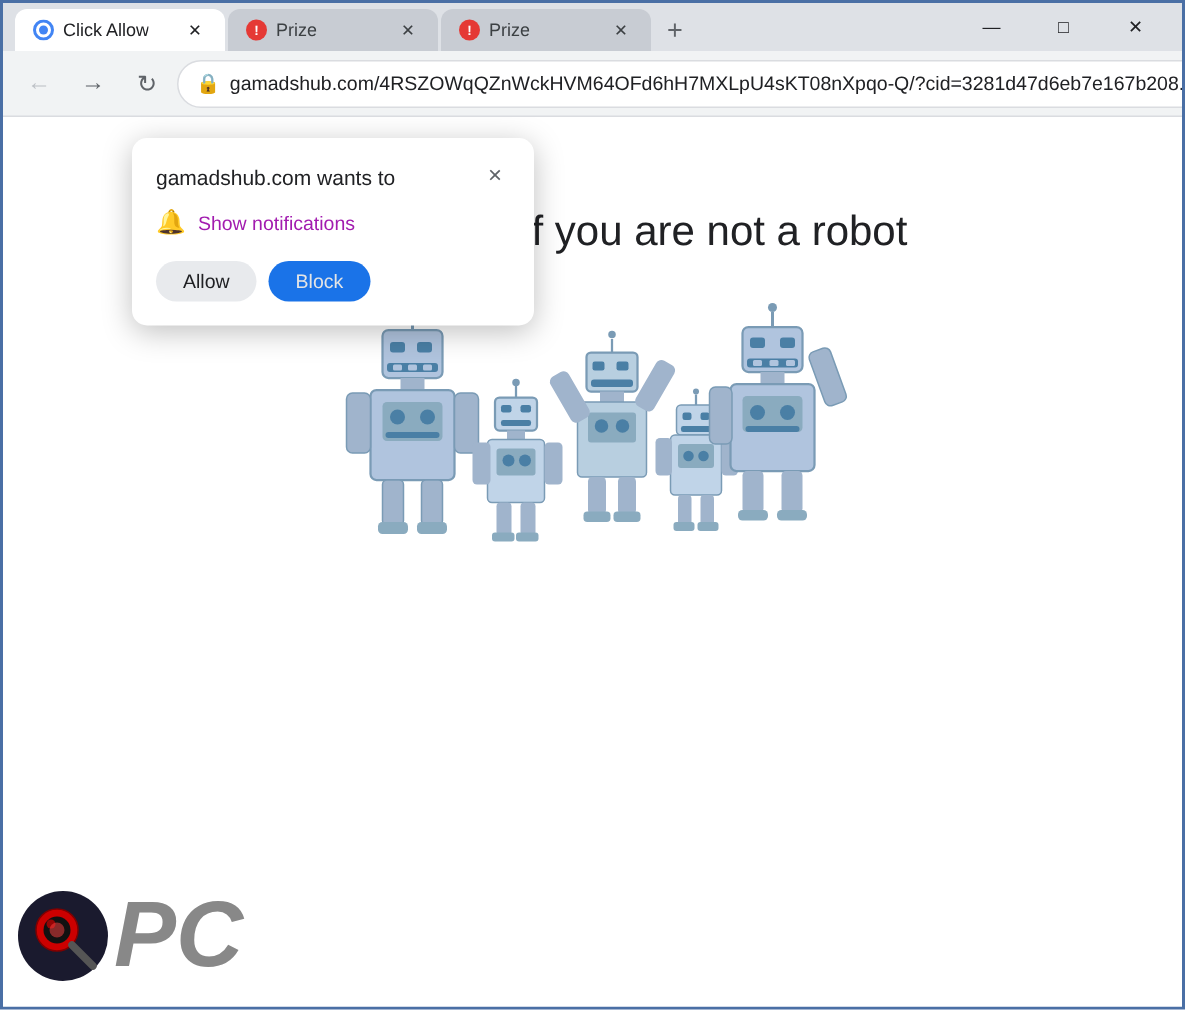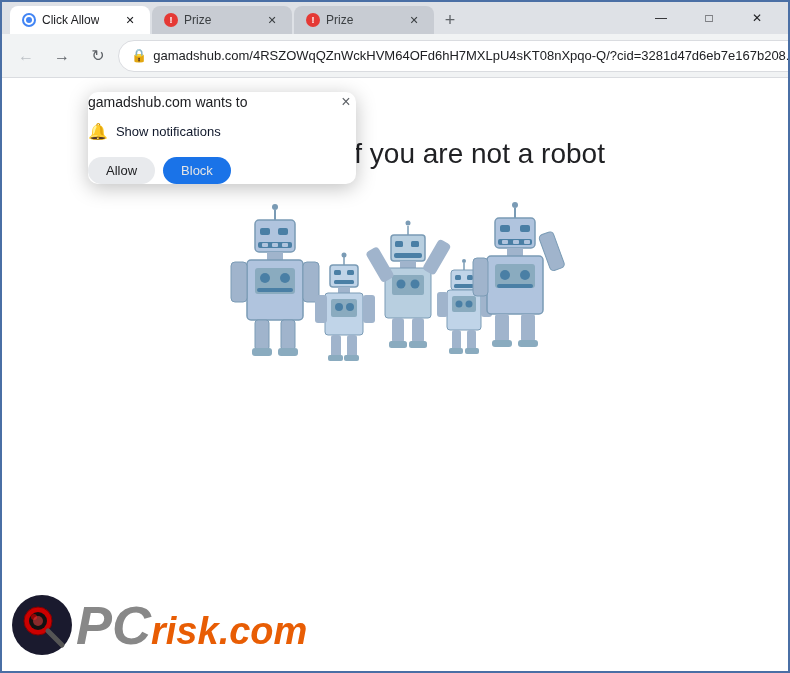--- a/index.html
+++ b/index.html
@@ -155,20 +155,21 @@
 
     
     .notification-popup {
       position: absolute;
       top: 14px;
       left: 86px;
       width: 268px;
       background: #fff;
       border-radius: 10px;
       box-shadow: 0 4px 20px rgba(0,0,0,0.25);
+      padding: 16px;
       z-index: 100;
     }
     .popup-header {
       display: flex;
       align-items: center;
       justify-content: space-between;
       margin-bottom: 10px;
     }
     .popup-title {
       font-size: 14px;
@@ -190,21 +191,21 @@
       align-items: center;
       gap: 8px;
       margin-bottom: 16px;
     }
     .bell-icon {
       font-size: 16px;
       color: #5f6368;
     }
     .notification-text {
       font-size: 13px;
-      color: #0f172a;
+      color: #a21caf;
     }
     .popup-buttons {
       display: flex;
       gap: 8px;
     }
     .popup-btn {
       padding: 6px 18px;
       border-radius: 20px;
       border: none;
       font-size: 13px;
@@ -533,18 +534,17 @@
     <div class="pcrisk-icon">
       <svg width="52" height="52" viewBox="0 0 52 52">
         <circle cx="22" cy="22" r="14" fill="#cc0000" stroke="#800000" stroke-width="1"></circle>
         <circle cx="22" cy="22" r="9" fill="#111" stroke="none"></circle>
         <circle cx="18" cy="18" r="3" fill="#cc0000" opacity="0.7"></circle>
         <line x1="32" y1="32" x2="46" y2="46" stroke="#555" stroke-width="5" stroke-linecap="round"></line>
         <circle cx="22" cy="22" r="5" fill="#ff4444" opacity="0.5"></circle>
       </svg>
     </div>
     <div style="display:flex;align-items:baseline;line-height:1;">
-      <span style="font-size:54px;font-weight:900;color:#888;font-style:italic;font-family:'Arial Black',Arial,sans-serif;">PC</span>
-        <span style="font-size:38px;font-weight:700;color:#e85d04;font-style:italic;font-family:Arial,sans-serif;">risk.com</span>
+      <span style="font-size:62px;font-weight:900;color:#888;font-style:italic;font-family:'Arial Black',Arial,sans-serif;">PC</span>
     </div>
   </div>
 
 </div>
 
 </body></html>

